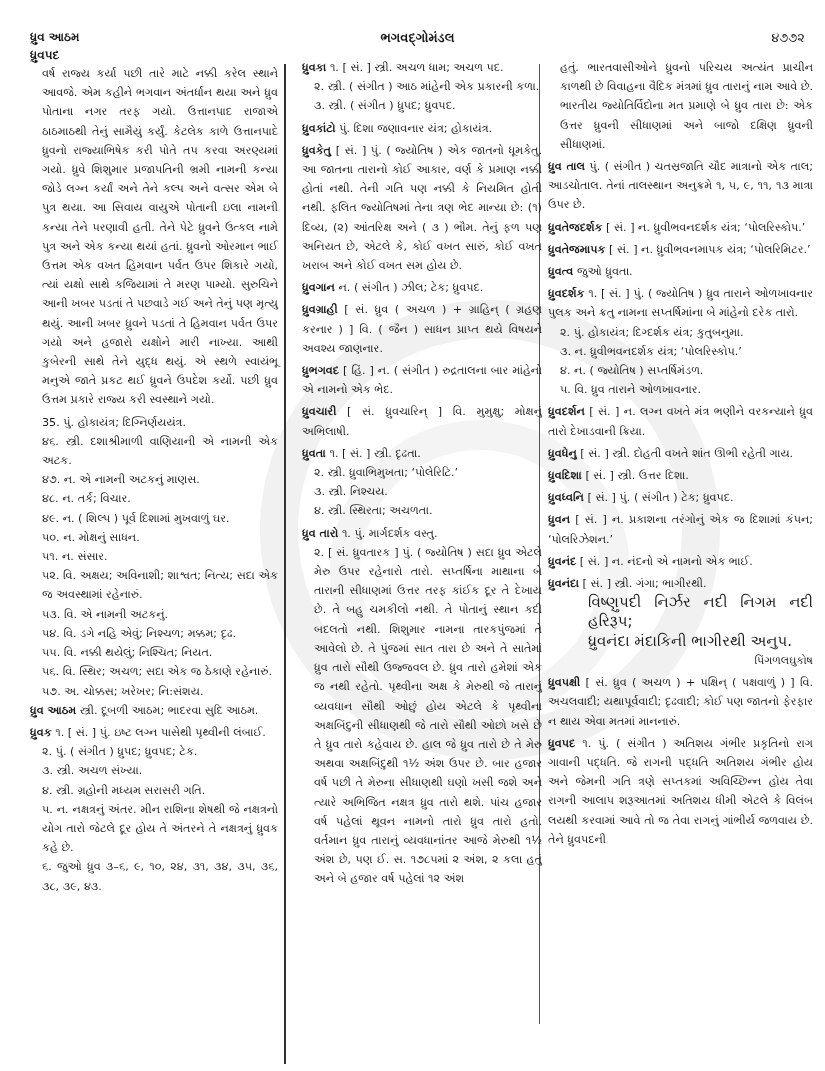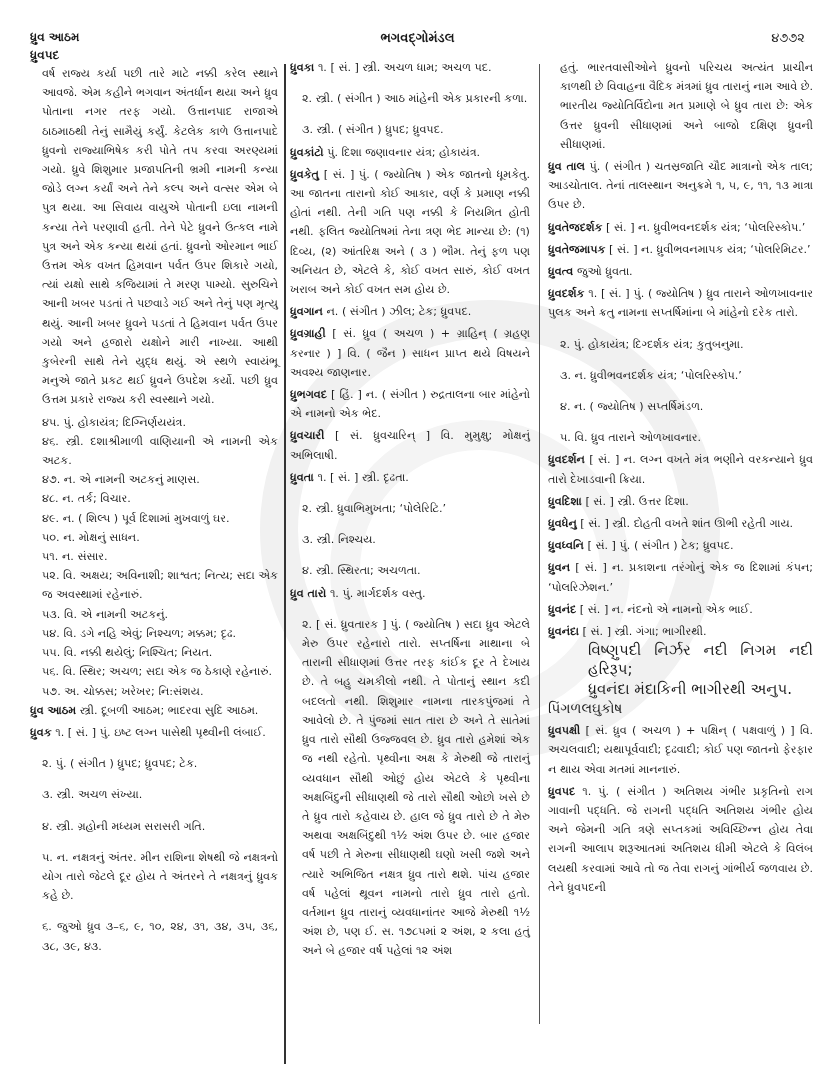--- a/index.html
+++ b/index.html
@@ -22,32 +22,32 @@
     display:flex; justify-content:space-between; align-items:center;
     font-size:13px; font-weight:bold; z-index:1;
   }
   .header .center { position:absolute; left:0; right:0; text-align:center; font-weight:bold; }
   .header .right { font-weight:normal; }
   .col {
     position:absolute; top:58px; bottom:20px; z-index:1;
     font-size:11.2px; line-height:19.2px; text-align:justify;
   }
   .col1 { left:30px; width:248px; top:28px; }
-  .col2 { left:290px; width:240px; }
+  .col2 { left:302px; width:240px; }
   .col3 { left:548px; width:265px; }
   .rule { position:absolute; width:2px; background:#333; z-index:1; }
   .rule1 { left:284px; top:64px; height:1000px; }
   .rule2 { left:539px; top:64px; height:960px; background:#555; width:1px; }
   .top-guide { font-weight:bold; font-size:12px; line-height:18px; }
   .entry { margin:0 0 3px 0; }
   .entry .hw { font-weight:bold; }
-  .entry .sub { display:block; padding-left:12px;margin-top:12px; }
+  .entry .sub { display:block; padding-left:12px; }
   .p { display:block; text-indent:0; padding-left:12px; }
   .quote { display:block; padding-left:40px; font-size:15px; }
-  .quote-src { display:block; font-size:14px; }
+  .quote-src { display:block; text-align:right; font-size:11px; }
 </style>
 </head>
 <body>
 
 <div class="watermark"></div>
 <div class="watermark inner"></div>
 
 <div class="header">
   <span style="visibility:hidden">ધ્રુવ આઠમ</span>
   <span class="center">ભગવદ્ગોમંડલ</span>
@@ -57,21 +57,21 @@
 <div class="rule rule1"></div>
 <div class="rule rule2"></div>
 
 <div class="col col1">
   <div class="top-guide">ધ્રુવ આઠમ</div>
   <div class="top-guide">ધ્રુવપદ</div>
   <div class="entry">
       <span class="p">વર્ષ રાજ્ય કર્યા પછી તારે માટે નક્કી કરેલ સ્થાને આવજે. એમ કહીને ભગવાન અંતર્ધાન થયા અને ધ્રુવ પોતાના નગર તરફ ગયો. ઉત્તાનપાદ રાજાએ ઠાઠમાઠથી તેનું સામૈયું કર્યું. કેટલેક કાળે ઉત્તાનપાદે ધ્રુવનો રાજ્યાભિષેક કરી પોતે તપ કરવા અરણ્યમાં ગયો. ધ્રુવે શિશુમાર પ્રજાપતિની ભ્રમી નામની કન્યા જોડે લગ્ન કર્યાં અને તેને કલ્પ અને વત્સર એમ બે પુત્ર થયા. આ સિવાય વાયુએ પોતાની ઇલા નામની કન્યા તેને પરણાવી હતી. તેને પેટે ધ્રુવને ઉત્કલ નામે પુત્ર અને એક કન્યા થયાં હતાં. ધ્રુવનો ઓરમાન ભાઈ ઉત્તમ એક વખત હિમવાન પર્વત ઉપર શિકારે ગયો, ત્યાં યક્ષો સાથે કજિયામાં તે મરણ પામ્યો. સુરુચિને આની ખબર પડતાં તે પછવાડે ગઈ અને તેનું પણ મૃત્યુ થયું. આની ખબર ધ્રુવને પડતાં તે હિમવાન પર્વત ઉપર ગયો અને હજારો યક્ષોને મારી નાખ્યા. આથી કુબેરની સાથે તેને યુદ્ધ થયું. એ સ્થળે સ્વાયંભૂ મનુએ જાતે પ્રકટ થઈ ધ્રુવને ઉપદેશ કર્યો. પછી ધ્રુવ ઉત્તમ પ્રકારે રાજ્ય કરી સ્વસ્થાને ગયો.</span>
     </div>
   <div>
-    <span class="p">૪૫. પું. હોકાયંત્ર; દિગ્નિર્ણયયંત્ર.</span>
+    <span class="p">35. પું. હોકાયંત્ર; દિગ્નિર્ણયયંત્ર.</span>
     <span class="p">૪૬. સ્ત્રી. દશાશ્રીમાળી વાણિયાની એ નામની એક અટક.</span>
     <span class="p">૪૭. ન. એ નામની અટકનું માણસ.</span>
     <span class="p">૪૮. ન. તર્ક; વિચાર.</span>
     <span class="p">૪૯. ન. ( શિલ્પ ) પૂર્વ દિશામાં મુખવાળું ઘર.</span>
     <span class="p">૫૦. ન. મોક્ષનું સાધન.</span>
     <span class="p">૫૧. ન. સંસાર.</span>
     <span class="p">૫૨. વિ. અક્ષય; અવિનાશી; શાશ્વત; નિત્ય; સદા એક જ અવસ્થામાં રહેનારું.</span>
     <span class="p">૫૩. વિ. એ નામની અટકનું.</span>
     <span class="p">૫૪. વિ. ડગે નહિ એવું; નિશ્ચળ; મક્કમ; દૃઢ.</span>
     <span class="p">૫૫. વિ. નક્કી થયેલું; નિશ્ચિત; નિયત.</span>
@@ -164,26 +164,26 @@
     <span class="sub">૨. પું. હોકાયંત્ર; દિગ્દર્શક યંત્ર; કુતુબનુમા.</span>
     <span class="sub">૩. ન. ધ્રુવીભવનદર્શક યંત્ર; ‘પોલરિસ્કોપ.’</span>
     <span class="sub">૪. ન. ( જ્યોતિષ ) સપ્તર્ષિમંડળ.</span>
     <span class="sub">૫. વિ. ધ્રુવ તારાને ઓળખાવનાર.</span>
   </div>
   <div class="entry">
     <span class="hw">ધ્રુવદર્શન</span>
     <span>[ સં. ] ન. લગ્ન વખતે મંત્ર ભણીને વરકન્યાને ધ્રુવ તારો દેખાડવાની ક્રિયા.</span>
   </div>
   <div class="entry">
+    <span class="hw">ધ્રુવધેનુ</span>
+    <span>[ સં. ] સ્ત્રી. દોહતી વખતે શાંત ઊભી રહેતી ગાય.</span>
+  </div>
+  <div class="entry">
     <span class="hw">ધ્રુવદિશા</span>
     <span>[ સં. ] સ્ત્રી. ઉત્તર દિશા.</span>
-  </div>
-  <div class="entry">
-    <span class="hw">ધ્રુવધેનુ</span>
-    <span>[ સં. ] સ્ત્રી. દોહતી વખતે શાંત ઊભી રહેતી ગાય.</span>
   </div>
   <div class="entry">
     <span class="hw">ધ્રુવધ્વનિ</span>
     <span>[ સં. ] પું. ( સંગીત ) ટેક; ધ્રુવપદ.</span>
   </div>
   <div class="entry">
     <span class="hw">ધ્રુવન</span>
     <span>[ સં. ] ન. પ્રકાશના તરંગોનું એક જ દિશામાં કંપન; ‘પોલરિઝેશન.’</span>
   </div>
   <div class="entry">

